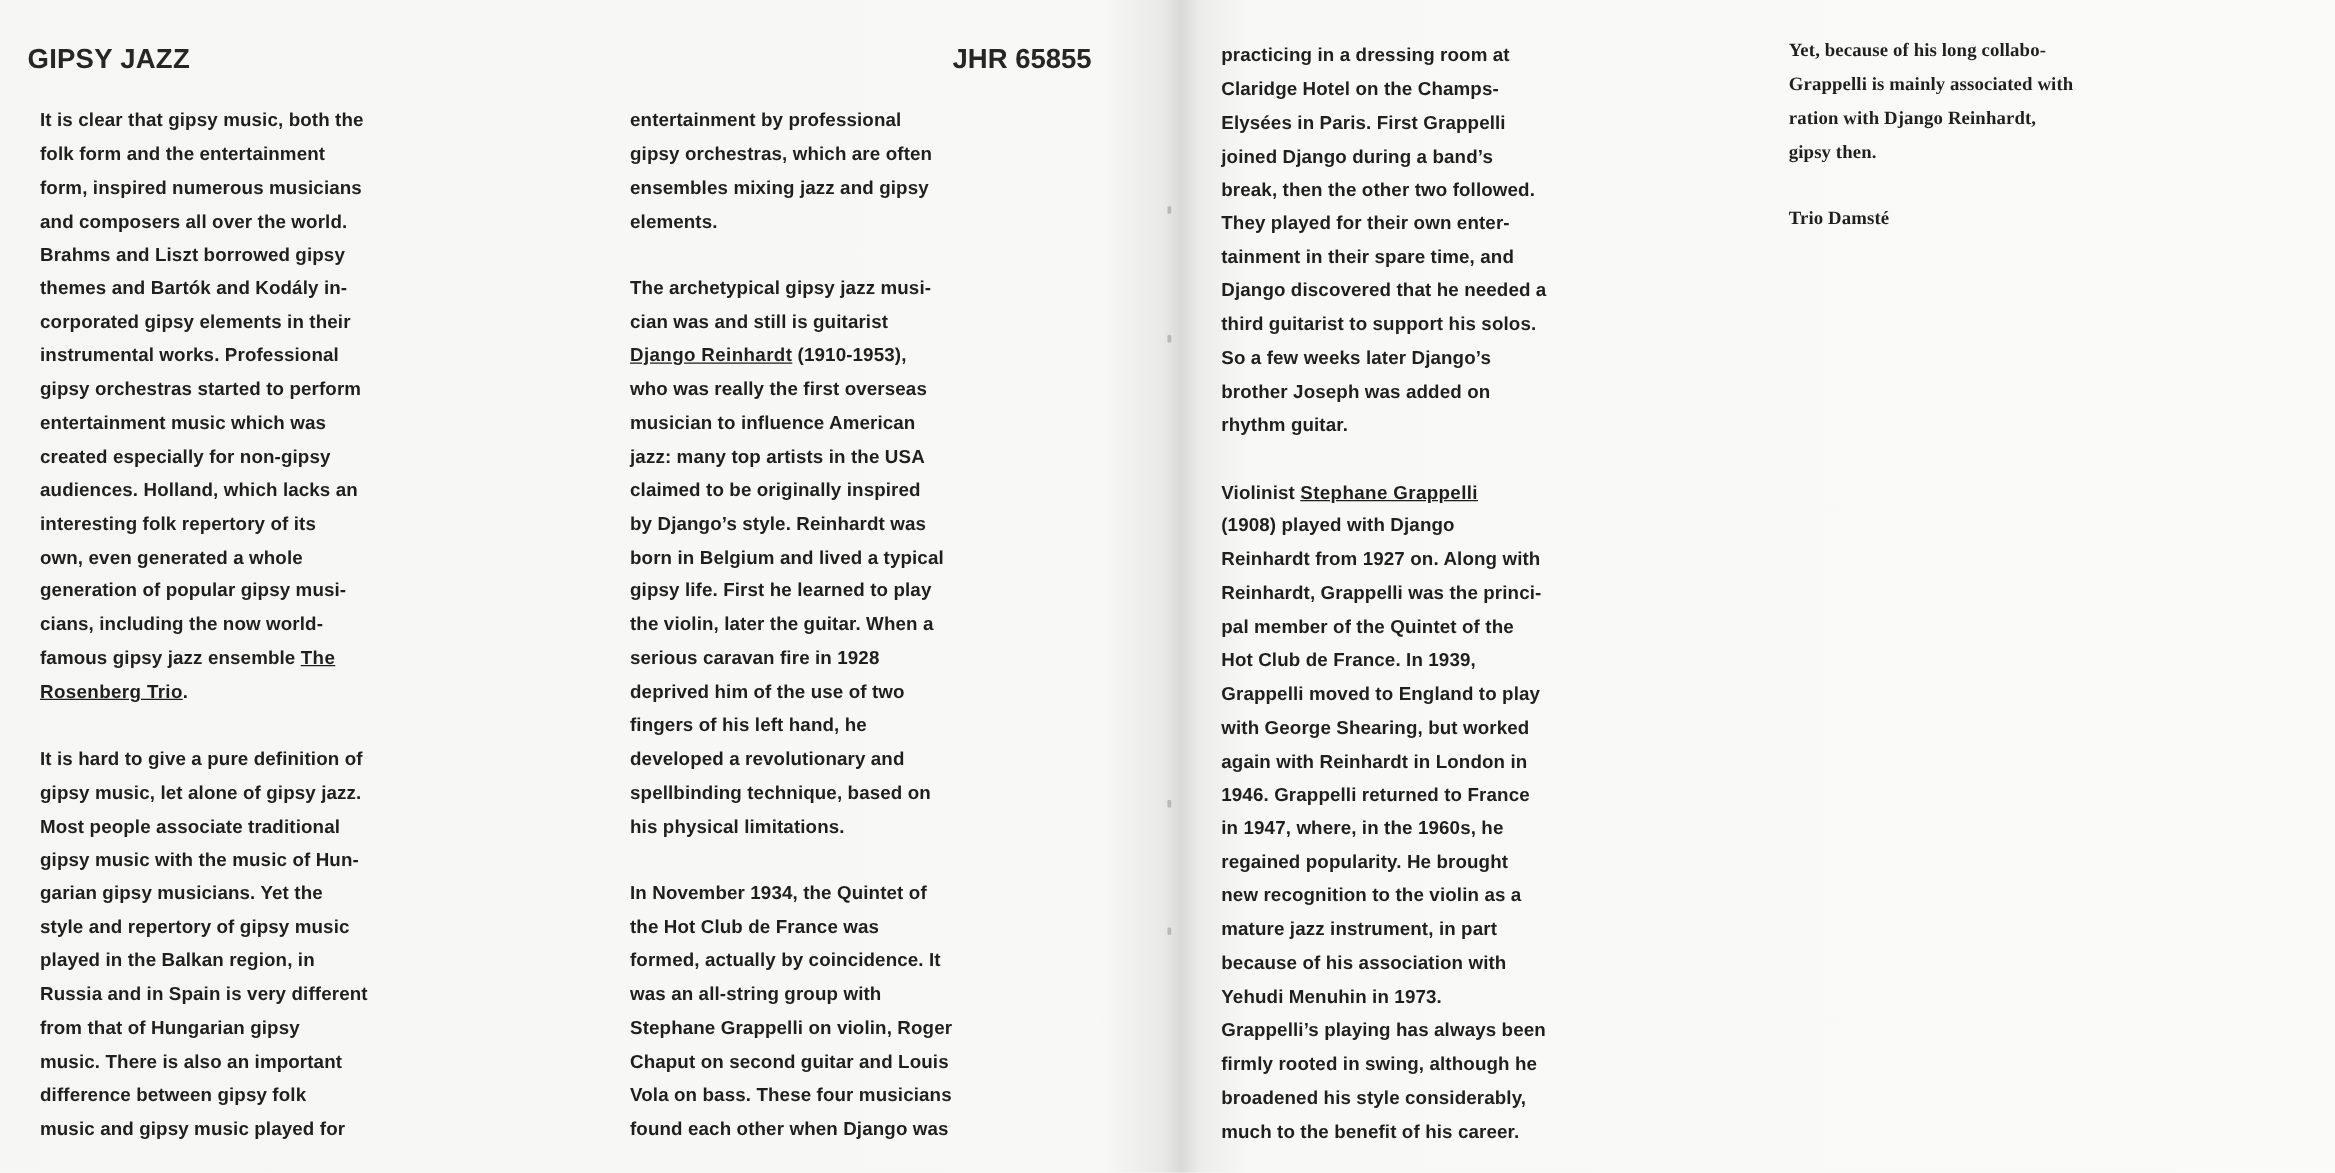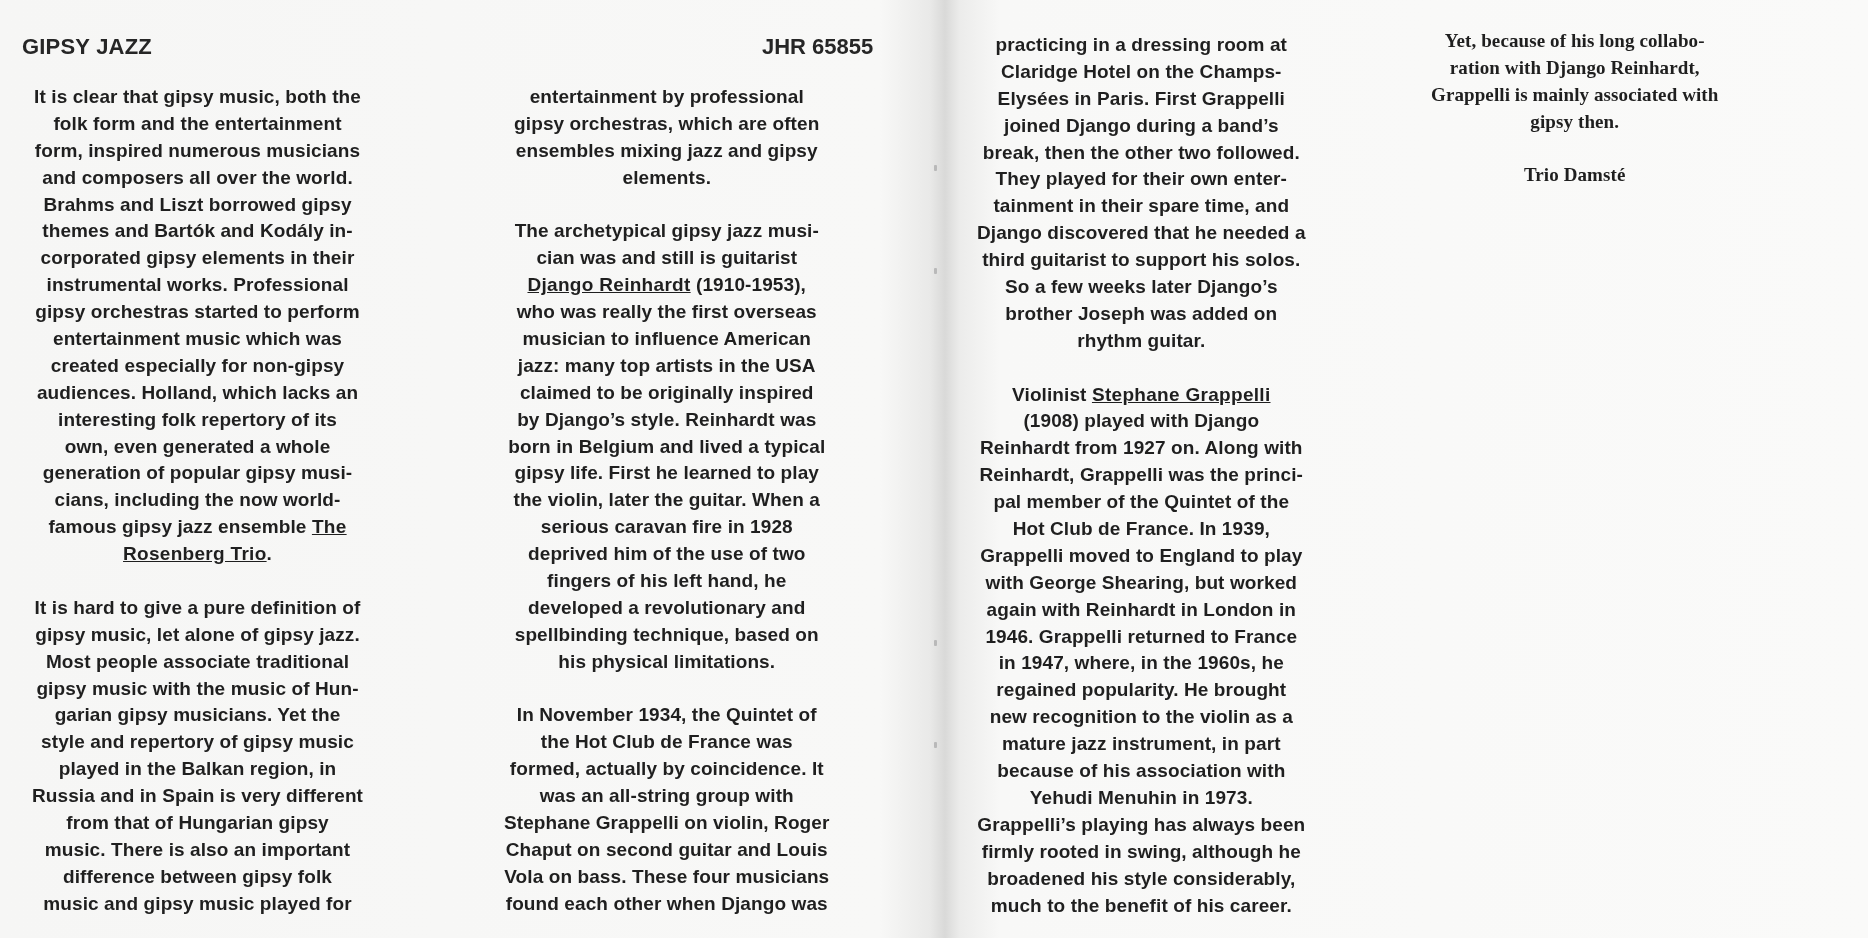--- a/index.html
+++ b/index.html
@@ -25,24 +25,23 @@
     position: absolute; left: 22px; top: 34px;
     font-size: 22px; font-weight: 700; letter-spacing: 0.2px;
     color: #262626;
   }
   .header-code {
     position: absolute; left: 762px; top: 34px;
     font-size: 22px; font-weight: 700; color: #262626;
   }
   .col {
     position: absolute;
-    font-size: 19px; font-weight: 700; line-height: 26.9px;
+    font-size: 15px; font-weight: 700; line-height: 26.9px;
     letter-spacing: 0.1px;
     white-space: pre;
-    text-align: center;
   }
   .col-1 { left: 32px; top: 84px; }
   .col-2 { left: 504px; top: 84px; }
   .col-3 { left: 977px; top: 32px; }
   .col-4 { left: 1431px; top: 28px; font-family: Liberation Serif, serif; }
   .line { display: block; height: 26.9px; }
   .gap { display: block; height: 26.9px; }
   .b { font-weight: 900; letter-spacing: 0.3px; text-decoration: underline; }
   .staple {
     position: absolute; width: 3px; height: 6px; background: #b9b9b9;
@@ -56,19 +55,19 @@
 
   <div class="page page-left"></div>
   <div class="page page-right"></div>
 
   <div class="header-title">GIPSY JAZZ</div>
   <div class="header-code">JHR 65855</div>
 
   <div class="col col-1"><span class="line">It is clear that gipsy music, both the</span><span class="line">folk form and the entertainment</span><span class="line">form, inspired numerous musicians</span><span class="line">and composers all over the world.</span><span class="line">Brahms and Liszt borrowed gipsy</span><span class="line">themes and Bartók and Kodály in-</span><span class="line">corporated gipsy elements in their</span><span class="line">instrumental works. Professional</span><span class="line">gipsy orchestras started to perform</span><span class="line">entertainment music which was</span><span class="line">created especially for non-gipsy</span><span class="line">audiences. Holland, which lacks an</span><span class="line">interesting folk repertory of its</span><span class="line">own, even generated a whole</span><span class="line">generation of popular gipsy musi-</span><span class="line">cians, including the now world-</span><span class="line">famous gipsy jazz ensemble <span class="b">The</span></span><span class="line"><span class="b">Rosenberg Trio</span>.</span><span class="gap">&nbsp;</span><span class="line">It is hard to give a pure definition of</span><span class="line">gipsy music, let alone of gipsy jazz.</span><span class="line">Most people associate traditional</span><span class="line">gipsy music with the music of Hun-</span><span class="line">garian gipsy musicians. Yet the</span><span class="line">style and repertory of gipsy music</span><span class="line">played in the Balkan region, in</span><span class="line">Russia and in Spain is very different</span><span class="line">from that of Hungarian gipsy</span><span class="line">music. There is also an important</span><span class="line">difference between gipsy folk</span><span class="line">music and gipsy music played for</span></div>
   <div class="col col-2"><span class="line">entertainment by professional</span><span class="line">gipsy orchestras, which are often</span><span class="line">ensembles mixing jazz and gipsy</span><span class="line">elements.</span><span class="gap">&nbsp;</span><span class="line">The archetypical gipsy jazz musi-</span><span class="line">cian was and still is guitarist</span><span class="line"><span class="b">Django Reinhardt</span> (1910-1953),</span><span class="line">who was really the first overseas</span><span class="line">musician to influence American</span><span class="line">jazz: many top artists in the USA</span><span class="line">claimed to be originally inspired</span><span class="line">by Django’s style. Reinhardt was</span><span class="line">born in Belgium and lived a typical</span><span class="line">gipsy life. First he learned to play</span><span class="line">the violin, later the guitar. When a</span><span class="line">serious caravan fire in 1928</span><span class="line">deprived him of the use of two</span><span class="line">fingers of his left hand, he</span><span class="line">developed a revolutionary and</span><span class="line">spellbinding technique, based on</span><span class="line">his physical limitations.</span><span class="gap">&nbsp;</span><span class="line">In November 1934, the Quintet of</span><span class="line">the Hot Club de France was</span><span class="line">formed, actually by coincidence. It</span><span class="line">was an all-string group with</span><span class="line">Stephane Grappelli on violin, Roger</span><span class="line">Chaput on second guitar and Louis</span><span class="line">Vola on bass. These four musicians</span><span class="line">found each other when Django was</span></div>
   <div class="col col-3"><span class="line">practicing in a dressing room at</span><span class="line">Claridge Hotel on the Champs-</span><span class="line">Elysées in Paris. First Grappelli</span><span class="line">joined Django during a band’s</span><span class="line">break, then the other two followed.</span><span class="line">They played for their own enter-</span><span class="line">tainment in their spare time, and</span><span class="line">Django discovered that he needed a</span><span class="line">third guitarist to support his solos.</span><span class="line">So a few weeks later Django’s</span><span class="line">brother Joseph was added on</span><span class="line">rhythm guitar.</span><span class="gap">&nbsp;</span><span class="line">Violinist <span class="b">Stephane Grappelli</span></span><span class="line">(1908) played with Django</span><span class="line">Reinhardt from 1927 on. Along with</span><span class="line">Reinhardt, Grappelli was the princi-</span><span class="line">pal member of the Quintet of the</span><span class="line">Hot Club de France. In 1939,</span><span class="line">Grappelli moved to England to play</span><span class="line">with George Shearing, but worked</span><span class="line">again with Reinhardt in London in</span><span class="line">1946. Grappelli returned to France</span><span class="line">in 1947, where, in the 1960s, he</span><span class="line">regained popularity. He brought</span><span class="line">new recognition to the violin as a</span><span class="line">mature jazz instrument, in part</span><span class="line">because of his association with</span><span class="line">Yehudi Menuhin in 1973.</span><span class="line">Grappelli’s playing has always been</span><span class="line">firmly rooted in swing, although he</span><span class="line">broadened his style considerably,</span><span class="line">much to the benefit of his career.</span></div>
-  <div class="col col-4"><span class="line">Yet, because of his long collabo-</span><span class="line">ration with Django Reinhardt,</span><span class="line">Grappelli is mainly associated with</span><span class="line">gipsy then.</span><span class="gap">&nbsp;</span><span class="line">Trio Damsté</span></div>
+  <div class="col col-4"><span class="line">Yet, because of his long collabo-</span><span class="line">Grappelli is mainly associated with</span><span class="line">ration with Django Reinhardt,</span><span class="line">gipsy then.</span><span class="gap">&nbsp;</span><span class="line">Trio Damsté</span></div>
 
   <div class="staple" style="top:165px"></div>
   <div class="staple" style="top:268px"></div>
   <div class="staple" style="top:640px"></div>
   <div class="staple" style="top:742px"></div>
 </div>
 
 </body></html>

